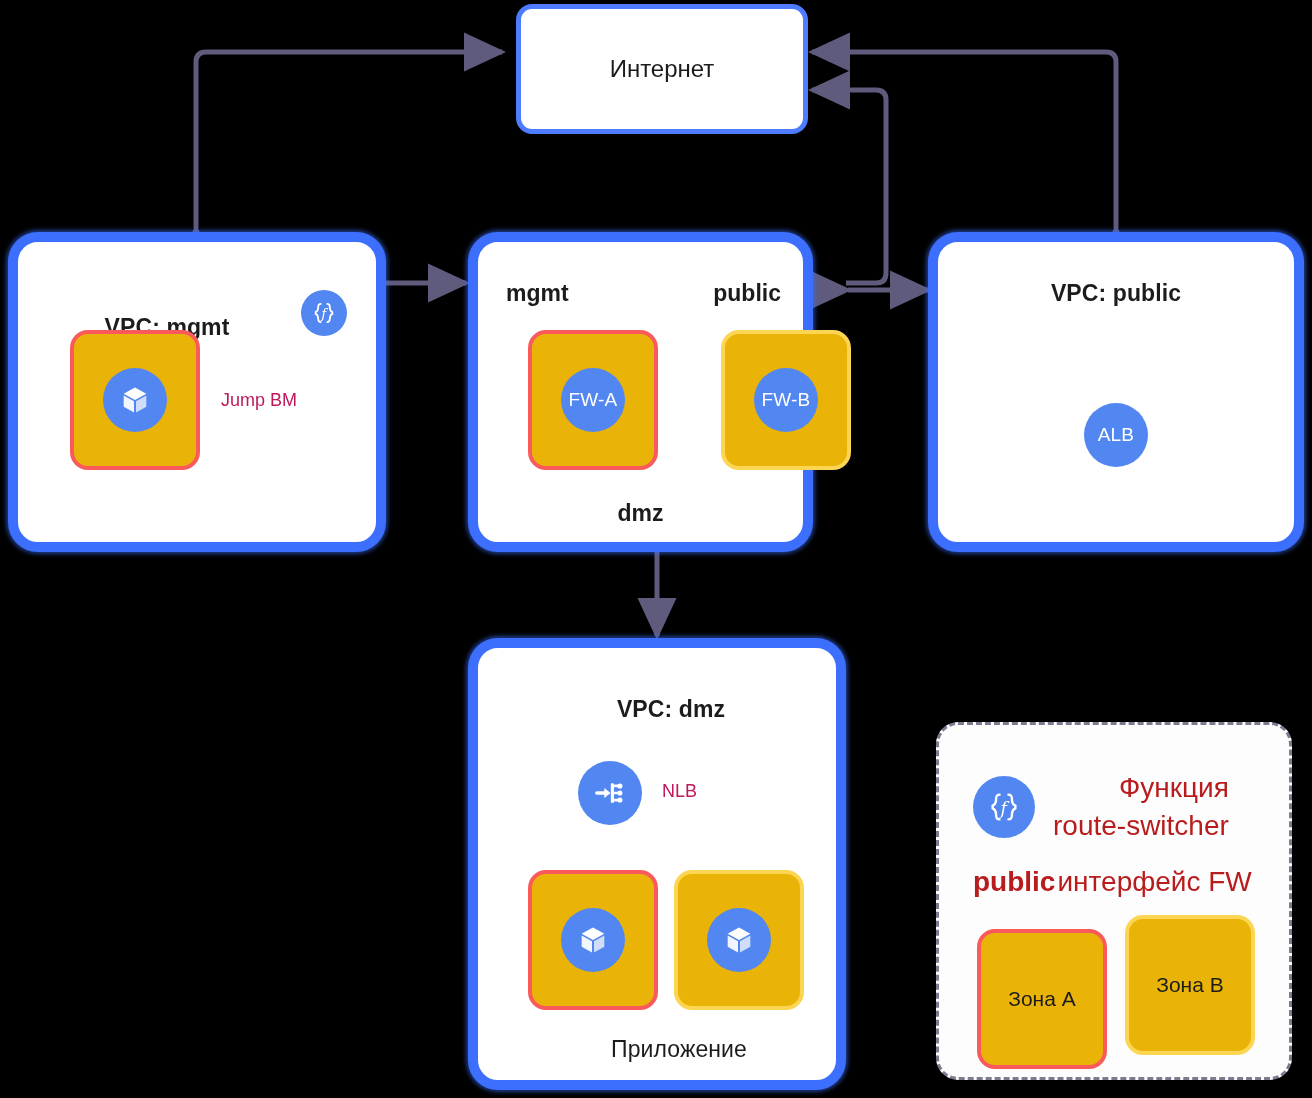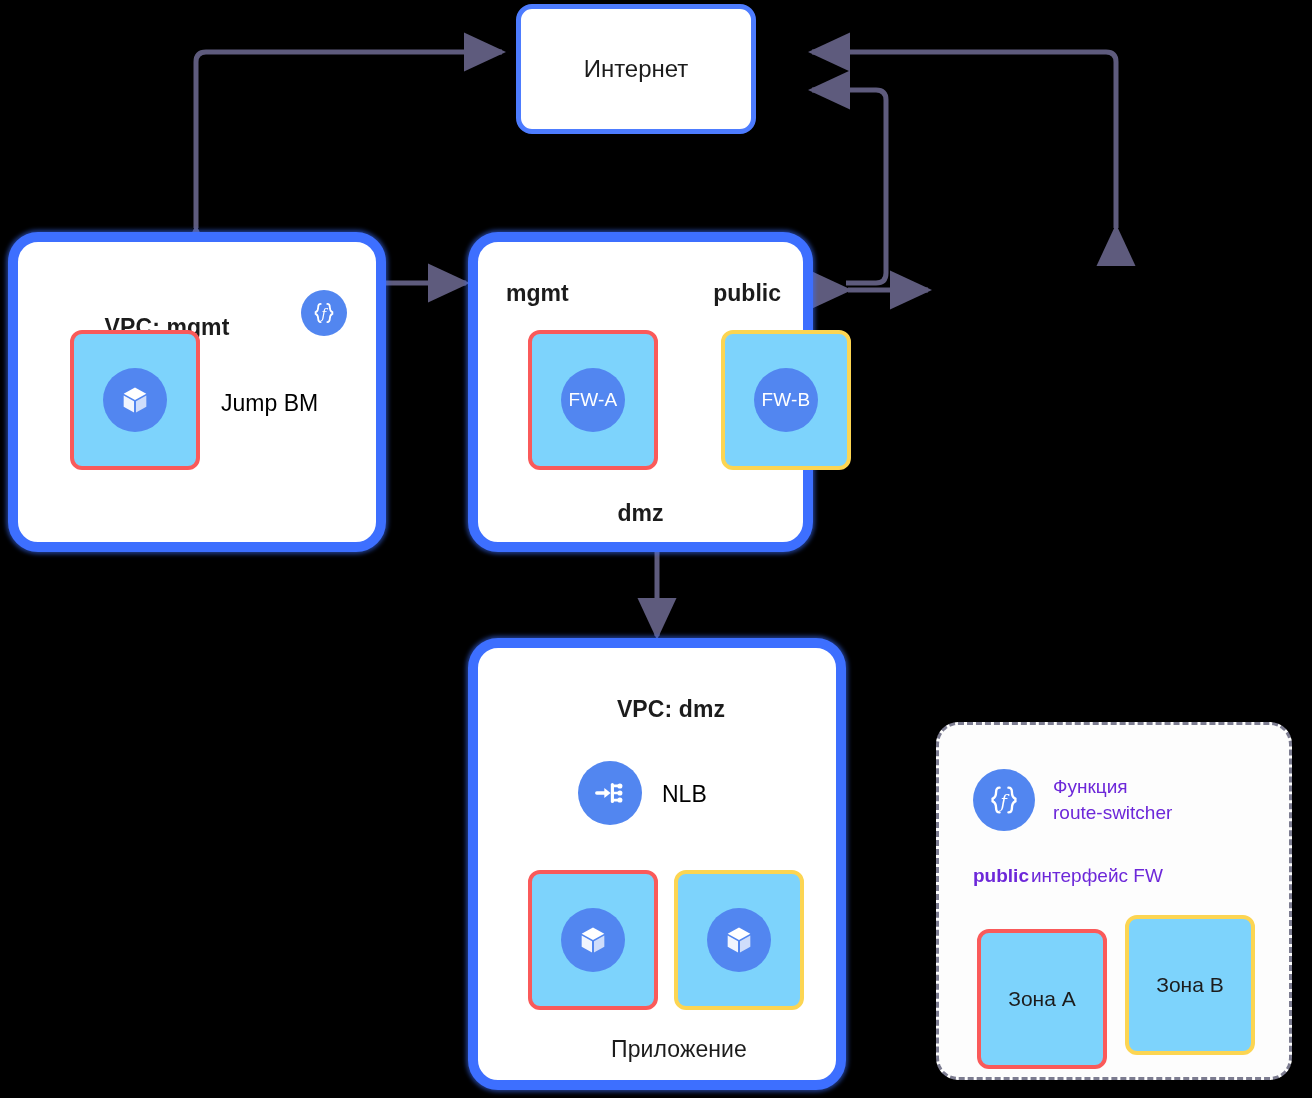--- a/index.html
+++ b/index.html
@@ -57,22 +57,22 @@
     text-align: center;
     font-size: 24px;
     color: #1c1c1c;
     font-weight: 400;
   }
 
   
   .zone {
     position: absolute;
     box-sizing: border-box;
-    background: #7dd3fc;
-    border-radius: 12px;
+    background: #eab308;
+    border-radius: 18px;
     border-width: 4px;
     border-style: solid;
   }
   .zone.red    { border-color: #fa5a5a; }
   .zone.yellow { border-color: #fcd552; }
 
   
   .circ {
     position: absolute;
     border-radius: 50%;
@@ -81,22 +81,22 @@
     align-items: center;
     justify-content: center;
     color: #ffffff;
     font-size: 19px;
     font-weight: 400;
     letter-spacing: 0.2px;
   }
 
   .free-label {
     position: absolute;
-    font-size: 23px;
-    color: #000000;
+    font-size: 18px;
+    color: #be185d;
     white-space: nowrap;
   }
   .edge-label {
     position: absolute;
     font-size: 23px;
     font-weight: 700;
     color: #1c1c1c;
     white-space: nowrap;
   }
 
@@ -107,23 +107,24 @@
     background: #fdfdfd;
     border: 3px dashed #7c7c90;
     border-radius: 22px;
   }
   .legend-row {
     position: absolute;
     display: flex;
     align-items: center;
   }
   .legend-text {
-    font-size: 19px;
-    color: #6d28d9;
+    font-size: 28px;
+    color: #b91c1c;
     line-height: 1.35;
+    text-align: right;
   }
   .legend-zone-label {
     position: absolute;
     left: 0; right: 0;
     text-align: center;
     font-size: 21px;
     color: #1c1c1c;
     top: 50%;
     transform: translateY(-50%);
   }
@@ -147,21 +148,21 @@
 
     <path d="M846,283 L876,283 Q886,283 886,273 L886,100 Q886,90 876,90 L812,90" fill="none" stroke="#5e5b7d" stroke-width="5" marker-end="url(#ah)"></path>
 
     <path d="M386,283 L466,283" fill="none" stroke="#5e5b7d" stroke-width="5" marker-end="url(#ah)" marker-start="url(#ah)"></path>
 
     <path d="M848,290 L928,290" fill="none" stroke="#5e5b7d" stroke-width="5" marker-end="url(#ah)" marker-start="url(#ah)"></path>
 
     <path d="M657,550 L657,636" fill="none" stroke="#5e5b7d" stroke-width="5" marker-end="url(#ah)" marker-start="url(#ah)"></path>
   </svg>
 
-  <div class="node internet-box" style="left:516px; top:4px; width:240px; height:130px;">
+  <div class="node internet-box" style="left:516px; top:4px; width:292px; height:130px;">
     <div class="internet-label">Интернет</div>
   </div>
 
   <div class="node vpc-box" style="left:8px; top:232px; width:378px; height:320px;">
     <div class="box-title" style="top:38px; padding-right:60px;margin-top:34px;">VPC: mgmt</div>
 
     <div class="circ" style="left:283px; top:248px; width:46px; height:46px; position:absolute; margin-left:0; transform:translateY(-200px);">
       <svg class="icon" width="28" height="28" viewBox="0 0 24 24">
         <path d="M9.2,4.2 C7.2,4.2 7.0,5.6 7.0,7.0 C7.0,9.4 6.4,10.6 4.8,11.2 L4.8,12.8 C6.4,13.4 7.0,14.6 7.0,17.0 C7.0,18.4 7.2,19.8 9.2,19.8" fill="none" stroke="#ffffff" stroke-width="1.5" stroke-linecap="round"></path>
         <path d="M14.8,4.2 C16.8,4.2 17.0,5.6 17.0,7.0 C17.0,9.4 17.6,10.6 19.2,11.2 L19.2,12.8 C17.6,13.4 17.0,14.6 17.0,17.0 C17.0,18.4 16.8,19.8 14.8,19.8" fill="none" stroke="#ffffff" stroke-width="1.5" stroke-linecap="round"></path>
@@ -193,20 +194,26 @@
       </div>
     </div>
 
     <div class="zone yellow" style="left:196px; top:88px; width:130px; height:140px;margin-left:47px;">
       <div class="circ" style="left:50%; top:50%; width:64px; height:64px; transform:translate(-50%,-50%);">
         <span>FW-B</span>
       </div>
     </div>
   </div>
 
+  <div class="node vpc-box" style="left:928px; top:232px; width:376px; height:320px;">
+    <div class="box-title" style="top:38px;">VPC: public</div>
+    <div class="circ" style="left:50%; top:161px; width:64px; height:64px; transform:translateX(-50%);">
+      <span>ALB</span>
+    </div>
+  </div>
 
   <div class="node vpc-box" style="left:468px; top:638px; width:378px; height:452px;">
     <div class="box-title" style="top:48px;padding-left:28px;">VPC: dmz</div>
 
     <div class="circ" style="left:100px; top:113px; width:64px; height:64px;">
       <svg class="icon" width="36" height="36" viewBox="0 0 24 24">
         <path d="M3.2,12 L9.6,12" stroke="#ffffff" stroke-width="2.3" stroke-linecap="round" fill="none"></path>
         <path d="M8.2,8.6 L12.4,12 L8.2,15.4 Z" fill="#ffffff"></path>
         <path d="M13.6,6.4 L13.6,17.6" stroke="#ffffff" stroke-width="2.1" stroke-linecap="round" fill="none"></path>
         <path d="M13.6,7.3 L17.2,7.3 M13.6,12 L17.2,12 M13.6,16.7 L17.2,16.7" stroke="#ffffff" stroke-width="1.8" stroke-linecap="round" fill="none"></path>

